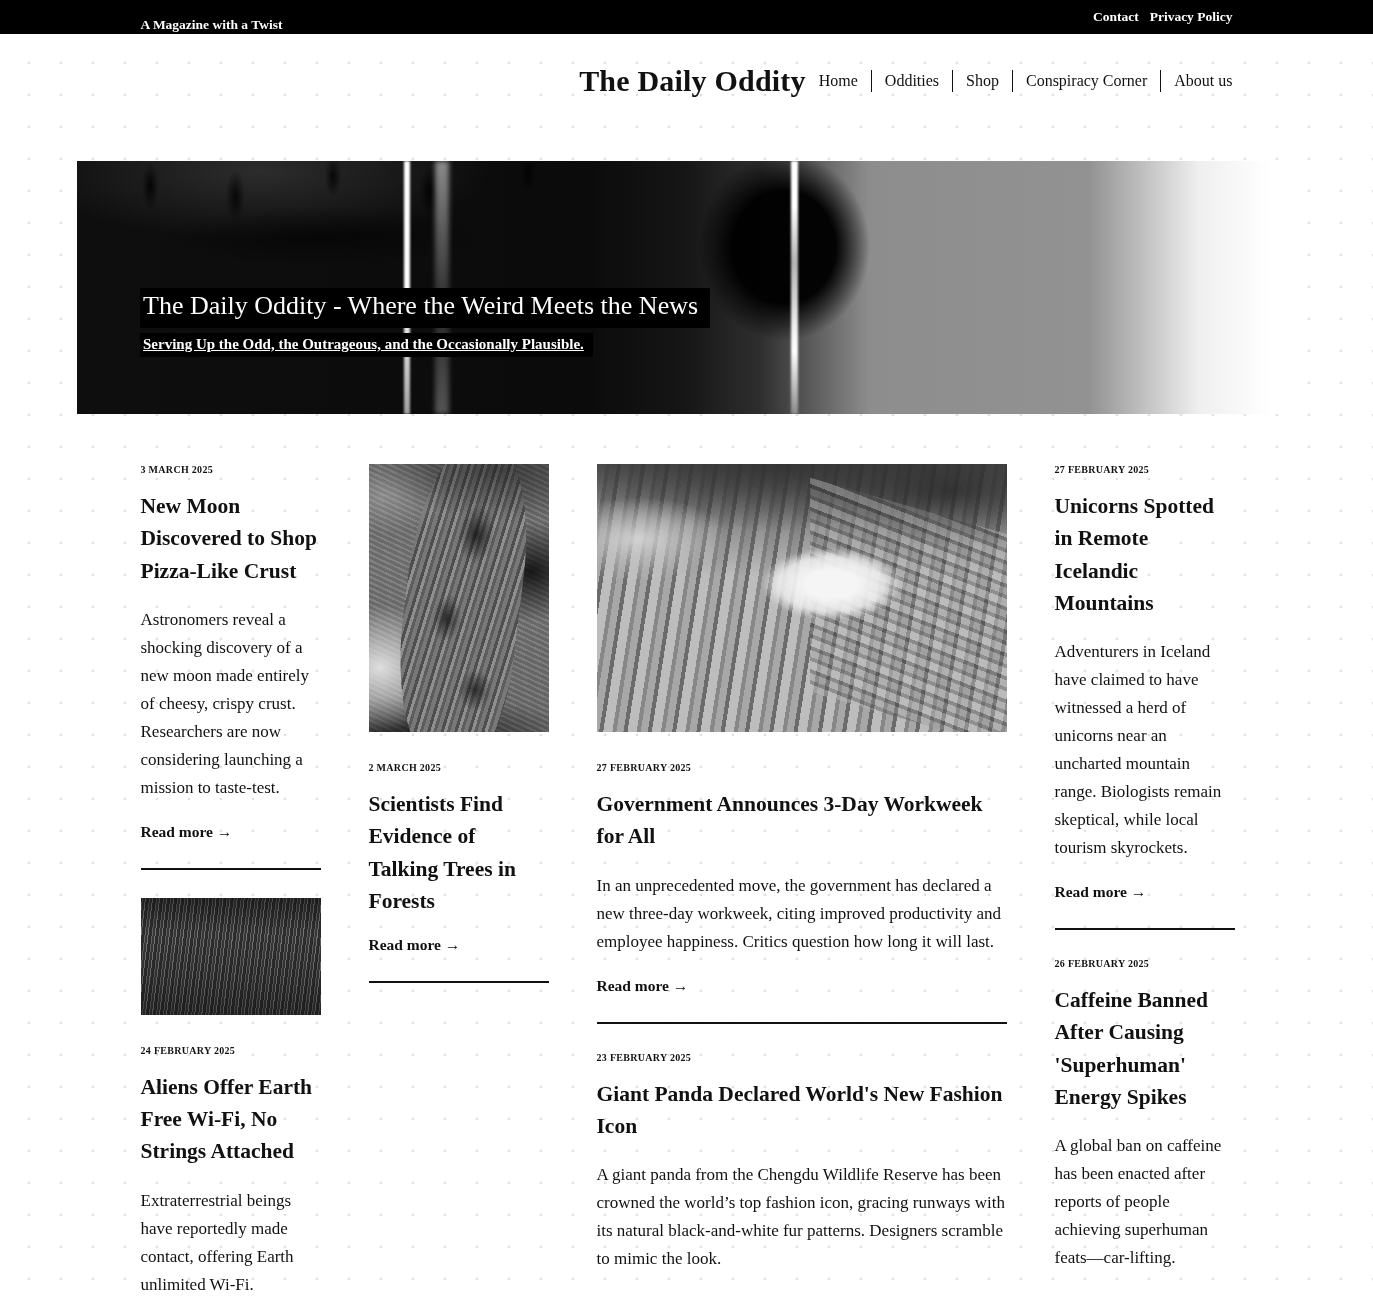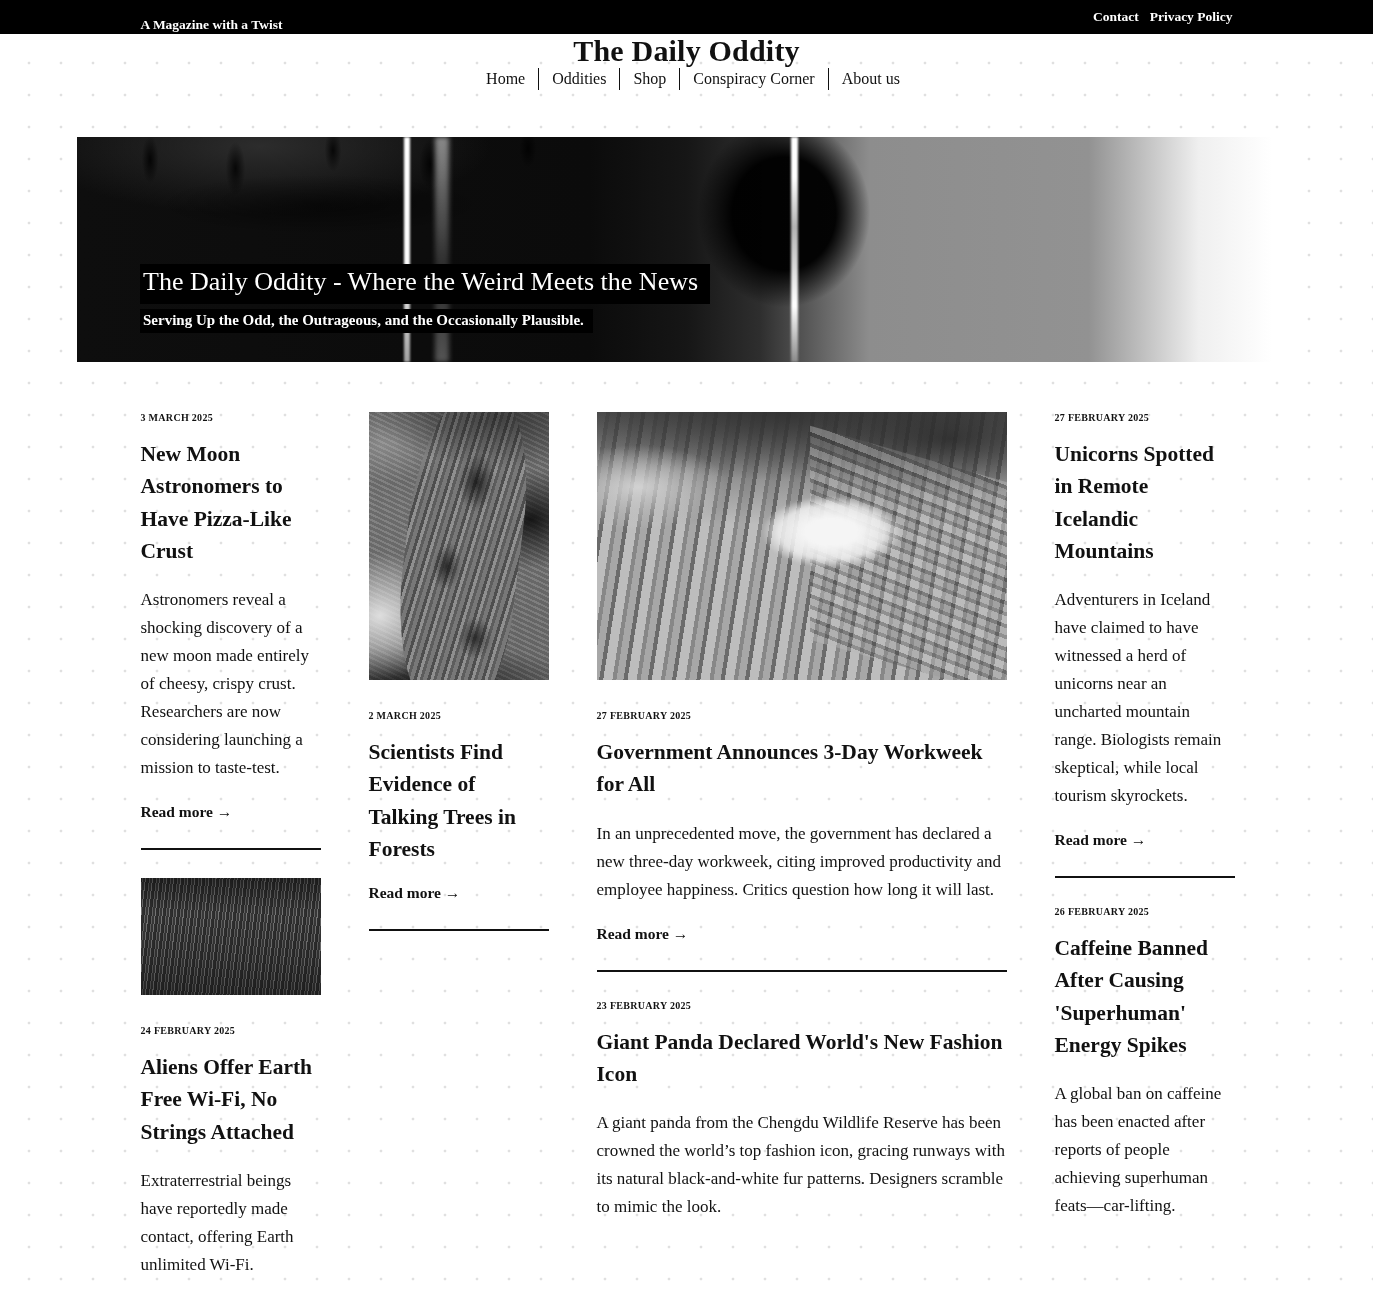--- a/index.html
+++ b/index.html
@@ -11,29 +11,29 @@
     background-size:32px 32px;background-position:13px 15px;
   }
   
   .topbar{background:#000;height:34px;width:100%;}
   .shell{width:1092px;margin:0 auto;}
   .topbar .shell{display:flex;justify-content:space-between;align-items:center;height:34px;}
   .tagline{color:#fff;font-weight:bold;font-size:13.5px;margin-top:16px;}
   .toplinks{display:flex;gap:11px;}
   .toplinks a{color:#fff;font-weight:bold;font-size:13.5px;text-decoration:none;cursor:pointer;}
   
-  .header .shell{display:flex;justify-content:flex-end;align-items:center;flex-direction:column;}
+  .header .shell{display:flex;justify-content:flex-end;align-items:center;padding-top:30px;}
   .site-title{font-size:30px;font-weight:bold;letter-spacing:.2px;margin:0;cursor:pointer;}
   .nav{display:flex;align-items:center;}
   .nav a{font-size:16px;color:#111;text-decoration:none;padding:0 13px;cursor:pointer;line-height:22px;}
   .nav a + a{border-left:1.5px solid #111;}
   .nav a:last-child{padding-right:0;}
   
   .hero{
-    position:relative;width:1219px;height:225px;margin:47px auto 0;overflow:hidden;
+    position:relative;width:1219px;height:253px;margin:63px auto 0;overflow:hidden;
     background:
       radial-gradient(ellipse 115px 125px at 58% 34%, rgba(0,0,0,.97) 45%, rgba(0,0,0,0) 75%),
       radial-gradient(ellipse 320px 95px at 15% 4%, rgba(46,46,46,.95), rgba(46,46,46,0) 72%),
       linear-gradient(90deg,#0e0e0e 0%,#0b0b0b 42%,#161616 50%,#2e2e2e 56%,#8d8d8d 65%,#929292 83%,#efefef 92%,#ffffff 98%);
   }
   .hero::before{ 
     content:"";position:absolute;inset:0;
     background:
       radial-gradient(ellipse 12px 34px at 6% 10%, rgba(0,0,0,.85), transparent 70%),
       radial-gradient(ellipse 14px 38px at 13% 14%, rgba(0,0,0,.8), transparent 70%),
@@ -43,21 +43,21 @@
       radial-gradient(ellipse 220px 40px at 20% 30%, rgba(0,0,0,.5), transparent 75%);
   }
   .beam{position:absolute;top:0;height:100%;}
   .beam1{left:26.8%;width:6px;background:linear-gradient(180deg,#fff,#fdfdfd 55%,#a0a0a0);filter:blur(1px);}
   .beam2{left:29.4%;width:14px;background:linear-gradient(180deg,rgba(255,255,255,.5),rgba(255,255,255,.12) 60%,rgba(255,255,255,.3));filter:blur(2.5px);}
   .beam3{left:58.6%;width:7px;background:linear-gradient(180deg,#fff 0 18%,rgba(255,255,255,.7) 40%,#fff 75%,rgba(255,255,255,.35));filter:blur(1px);}
   .hero-caption{position:absolute;left:63px;top:127px;z-index:3;}
   .hero-title{margin:0;font-size:26px;font-weight:normal;}
   .hero-title span{display:inline-block;background:#000;color:#fff;padding:2px 12px 5px 3px;line-height:1.25;}
   .hero-sub{margin:5px 0 0;font-size:15px;font-weight:bold;}
-  .hero-sub span{display:inline-block;background:#000;color:#fff;padding:1px 9px 3px 3px;line-height:1.35;}
+  .hero-sub span{display:inline-block;background:#000;color:#fff;padding:1px 9px 3px 3px;line-height:1.35;text-decoration:underline;}
   
   .grid{display:grid;grid-template-columns:180px 180px 410px 180px;column-gap:48px;margin-top:50px;}
   .date{font-size:10px;font-weight:bold;letter-spacing:.3px;margin:0 0 15px;}
   .atitle{font-size:21.5px;font-weight:bold;line-height:1.5;margin:0 0 19px;}
   .abody{font-size:17px;line-height:28px;margin:0 0 21px;}
   .read-more{display:inline-block;font-size:15.5px;font-weight:bold;color:#111;cursor:pointer;}
   .divider{border:none;border-top:2.5px solid #111;margin:27px 0 28px;width:100%;}
   .photo{width:100%;margin:0 0 30px;}
   
   .photo-fur{
@@ -144,21 +144,21 @@
     <h2 class="hero-title"><span>The Daily Oddity - Where the Weird Meets the News</span></h2>
     <p class="hero-sub"><span>Serving Up the Odd, the Outrageous, and the Occasionally Plausible.</span></p>
   </div>
 </div>
 
 <div class="shell grid">
 
   <div class="col">
     <article>
       <p class="date">3 MARCH 2025</p>
-      <h3 class="atitle">New Moon Astronomers to Have Pizza-Like Crust</h3>
+      <h3 class="atitle">New Moon Discovered to Shop Pizza-Like Crust</h3>
       <p class="abody">Astronomers reveal a shocking discovery of a new moon made entirely of cheesy, crispy crust. Researchers are now considering launching a mission to taste-test.</p>
       <a class="read-more">Read more →</a>
       <hr class="divider">
     </article>
     <article>
       <div class="photo photo-fur"></div>
       <p class="date">24 FEBRUARY 2025</p>
       <h3 class="atitle">Aliens Offer Earth Free Wi-Fi, No Strings Attached</h3>
       <p class="abody">Extraterrestrial beings have reportedly made contact, offering Earth unlimited Wi-Fi.</p>
     </article>

